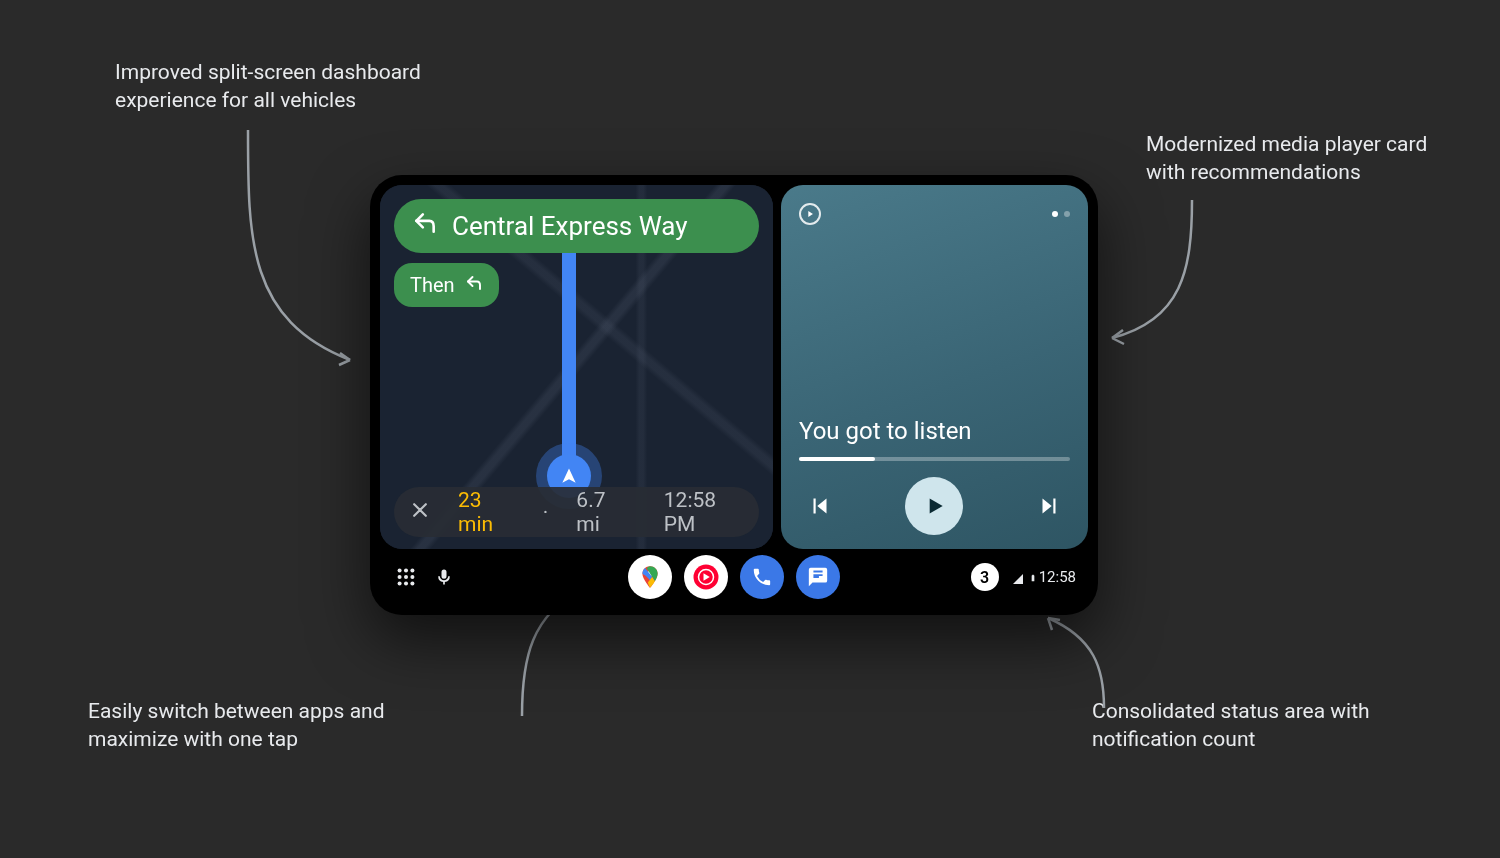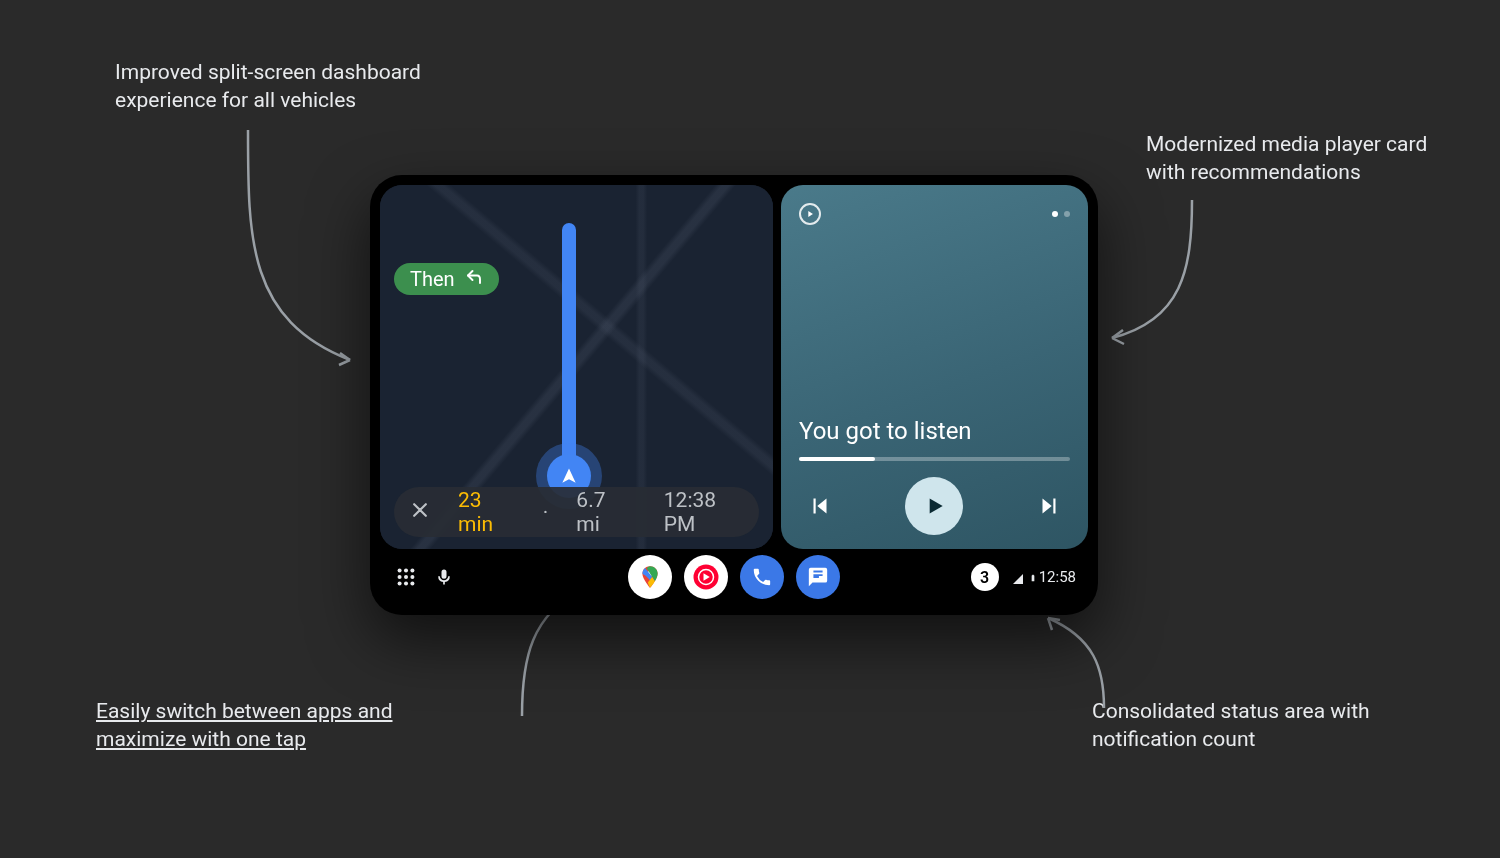--- a/index.html
+++ b/index.html
@@ -101,21 +101,21 @@
     gap: 14px;
     font-size: 26px;
     font-weight: 400;
   }
   .then-pill {
     position: absolute;
     left: 14px; top: 78px;
     background: #3c8f4e;
     color: #fff;
     border-radius: 18px;
-    height: 32px;
+    height: 44px;
     display: flex;
     align-items: center;
     padding: 0 16px;
     gap: 10px;
     font-size: 20px;
   }
   .locator {
     position: absolute;
     left: 48%; top: 258px;
     transform: translateX(-50%);
@@ -213,21 +213,21 @@
   .status-icons { display:flex; gap:4px; align-items:flex-end; }
   .status-time { font-size: 15px; color:#e8eaed; }
 </style>
 </head>
 <body>
 
 <div class="annotation" style="left:115px; top:58px; width:340px;">Improved split-screen dashboard experience for all vehicles</div>
 
 <div class="annotation" style="left:1102px; top:130px; width:310px;margin-left:44px;">Modernized media player card with recommendations</div>
 
-<div class="annotation" style="left:96px; top:697px; width:330px;text-decoration:underline;">Easily switch between apps and maximize with one tap</div>
+<div class="annotation" style="left:88px; top:697px; width:330px;">Easily switch between apps and maximize with one tap</div>
 
 <div class="annotation" style="left:1092px; top:697px; width:310px;">Consolidated status area with notification count</div>
 
 <svg class="arrow" style="left:230px; top:120px;" width="160" height="260">
   <path d="M 18 10 C 18 120, 18 200, 120 240" stroke="#9aa0a6" stroke-width="2.5" fill="none"></path>
   <path d="M 120 240 l -10 -7 m 10 7 l -11 5" stroke="#9aa0a6" stroke-width="2.5" fill="none"></path>
 </svg>
 
 <svg class="arrow" style="left:1092px; top:190px;" width="120" height="170">
   <path d="M 100 10 C 100 80, 90 130, 20 148" stroke="#9aa0a6" stroke-width="2.5" fill="none"></path>
@@ -244,20 +244,29 @@
   <path d="M 24 10 l 4 12 m -4 -12 l 12 2" stroke="#9aa0a6" stroke-width="2.5" fill="none"></path>
 </svg>
 
 <div class="device">
   <div class="split">
 
     <div class="nav-card">
       <div class="map-bg"></div>
       <div class="route-line"></div>
 
+      <div class="nav-pill">
+        <span>
+          <svg width="26" height="26" viewBox="0 0 24 24" fill="none" stroke="#fff" stroke-width="2.4" stroke-linecap="round" stroke-linejoin="round">
+              <path d="M10 4 L4 10 L10 16"></path>
+              <path d="M4 10 H16 C19 10 20 12 20 15 V20"></path>
+            </svg>
+        </span>
+        <span>Central Express Way</span>
+      </div>
 
       <div class="then-pill">
         <span>Then</span>
         <span>
           <svg width="18" height="18" viewBox="0 0 24 24" fill="none" stroke="#fff" stroke-width="2.6" stroke-linecap="round" stroke-linejoin="round">
               <path d="M10 4 L4 10 L10 16"></path>
               <path d="M4 10 H16 C19 10 20 12 20 15 V20"></path>
             </svg>
         </span>
       </div>
@@ -274,21 +283,21 @@
 
       <div class="eta-bar">
         <span class="eta-close">
           <svg width="20" height="20" viewBox="0 0 24 24" stroke="#bdc1c6" stroke-width="2.6" stroke-linecap="round">
               <path d="M5 5 L19 19 M19 5 L5 19"></path>
             </svg>
         </span>
         <span class="eta-time">23 min</span>
         <span>·</span>
         <span>6.7 mi</span>
-        <span style="margin-left:8px">12:38 PM</span>
+        <span style="margin-left:8px">12:58 PM</span>
       </div>
     </div>
 
     <div class="media-card">
       <div class="album-art"></div>
       <div class="media-top">
         <span class="source-badge">
           <svg width="10" height="10" viewBox="0 0 24 24">
               <path d="M8 5 L19 12 L8 19 Z" fill="#fff"></path>
             </svg>

